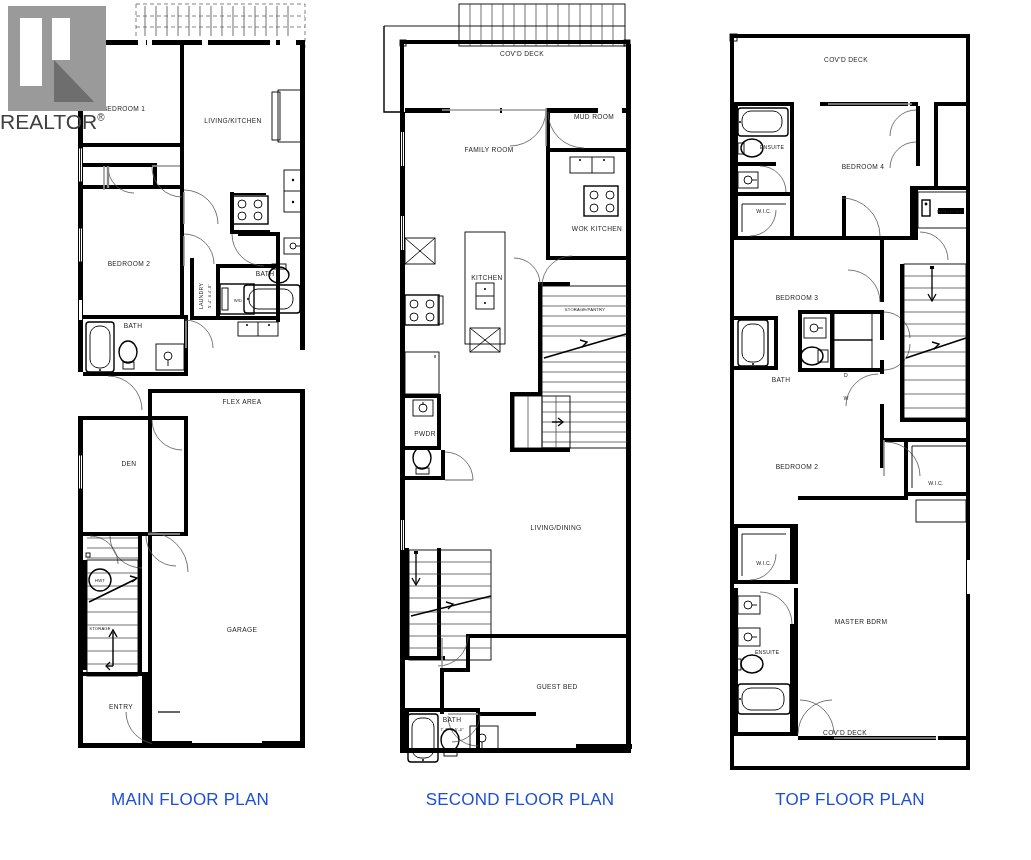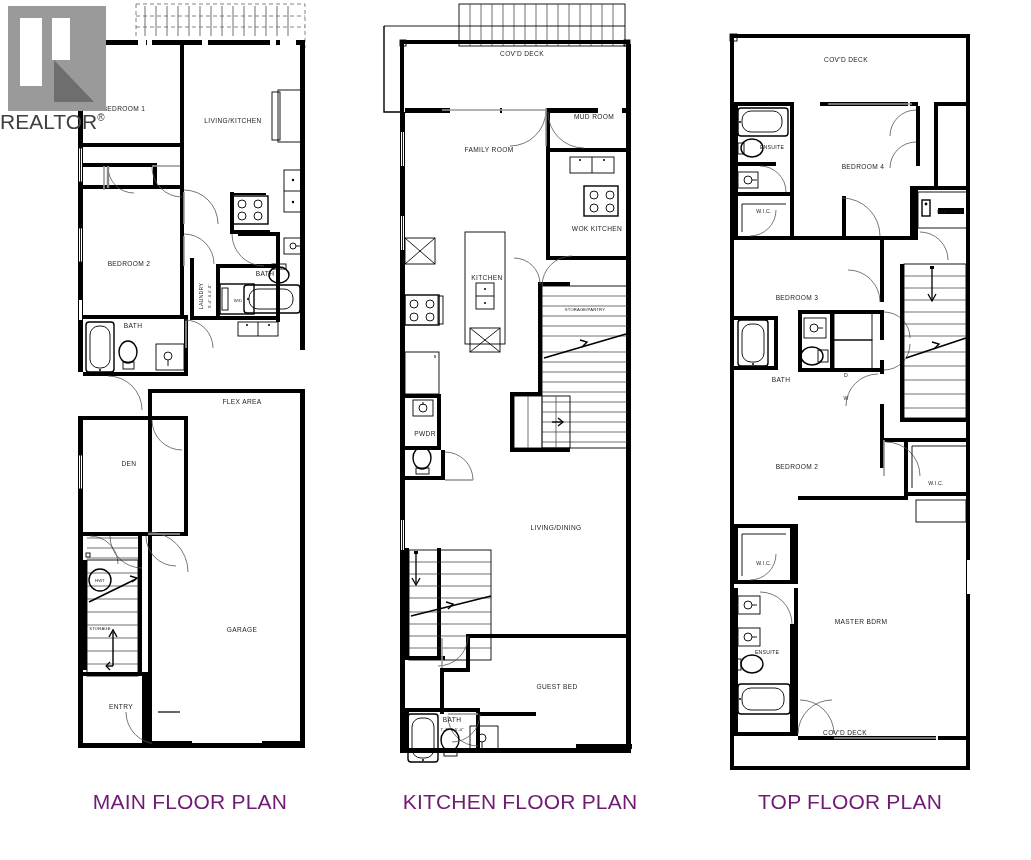--- a/index.html
+++ b/index.html
@@ -6,23 +6,23 @@
   body{width:1031px;height:860px;overflow:hidden;font-family:"Liberation Sans",sans-serif;}
   #page{position:relative;width:1031px;height:860px;background:#fff;}
 
   .plan{position:absolute;}
   .plan svg{display:block;}
 
   .plan-title{
     position:absolute;
     text-align:center;
     font-family:"Liberation Sans",sans-serif;
-    font-size:21px;
+    font-size:17px;
     letter-spacing:.2px;
-    color:#701a75;
+    color:#1d4ed8;
     white-space:nowrap;
   }
 
   
   #watermark{
     position:absolute;left:0;top:6px;width:128px;height:140px;pointer-events:none;
   }
   #watermark .markbox{
     position:absolute;left:8px;top:0;width:98px;height:105px;background:#9a9a9a;
   }
@@ -723,21 +723,21 @@
     <text class="rlbl" x="77" y="469" text-anchor="middle">BEDROOM 2</text>
     <text class="rlbl-sm" x="216" y="485" text-anchor="middle">W.I.C.</text>
     <text class="rlbl-sm" x="44" y="565" text-anchor="middle">W.I.C.</text>
     <text class="rlbl" x="141" y="624" text-anchor="middle">MASTER BDRM</text>
     <text class="rlbl-sm" x="47" y="654" text-anchor="middle">ENSUITE</text>
     <text class="rlbl" x="125" y="735" text-anchor="middle">COV'D DECK</text>
   </svg>
   </div>
 
   <div class="plan-title" style="left:60px;top:790px;width:260px;">MAIN FLOOR PLAN</div>
-  <div class="plan-title" style="left:395px;top:790px;width:250px;">KITCHEN FLOOR PLAN</div>
+  <div class="plan-title" style="left:395px;top:790px;width:250px;">SECOND FLOOR PLAN</div>
   <div class="plan-title" style="left:725px;top:790px;width:250px;">TOP FLOOR PLAN</div>
 
   <div id="watermark">
     <div class="markbox"></div>
     <svg class="mark-r" viewBox="0 0 98 105">
       <rect x="12" y="12" width="22" height="68" fill="#ffffff"></rect>
       <rect x="44" y="12" width="20" height="42" fill="#ffffff"></rect>
       <path d="M34 12 L64 12 A26 26 0 0 1 64 54 L34 54 Z" fill="none"></path>
       <path d="M46 54 L86 96 L46 96 Z" fill="#6e6e6e"></path>
       <path d="M64 12 A21 21 0 0 1 64 54 L44 54 L44 12 Z" fill="#9a9a9a"></path>

